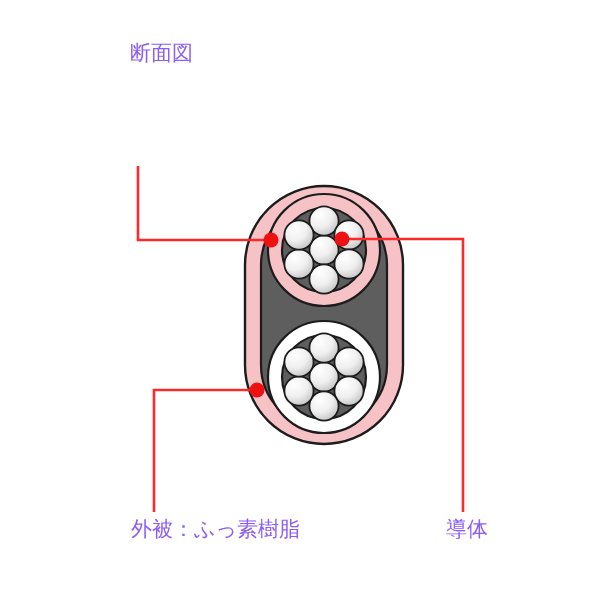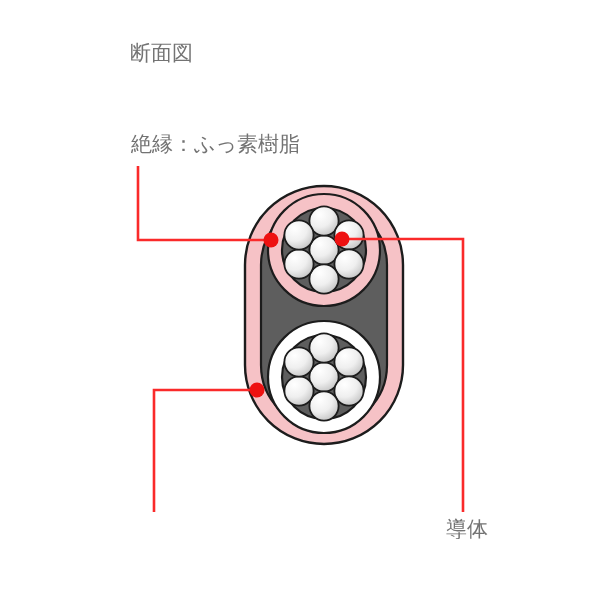--- a/index.html
+++ b/index.html
@@ -22,21 +22,21 @@
   #cable-svg {
     position: absolute;
     left: 0;
     top: 0;
     width: 600px;
     height: 600px;
     display: block;
   }
   .label {
     position: absolute;
-    color: #737373;
+    color: #8b5cf6;
     font-size: 21px;
     line-height: 1;
     white-space: nowrap;
     font-family: "Liberation Sans", "DejaVu Sans", sans-serif;
   }
   #title-label {
     left: 130px;
     top: 42px;
   }
   #insulation-label {
@@ -100,18 +100,18 @@
 
     <polyline points="257,390 154,390 154,512" fill="none" stroke="#fa2a2a" stroke-width="2.6"></polyline>
 
     <circle cx="271" cy="240" r="7.5" fill="#ee1111"></circle>
     <circle cx="342" cy="239" r="7.5" fill="#ee1111"></circle>
     <circle cx="257" cy="390" r="7.5" fill="#ee1111"></circle>
   </svg>
 
   <div class="label" id="title-label">断面図</div>
 
-  <div class="label" id="insulation-label">絶縁：ふっ素樹脂</div>
 
+  <div class="label" id="jacket-label">外被：ふっ素樹脂</div>
 
   <div class="label" id="conductor-label">導体</div>
 
 </div>
 
 </body></html>

